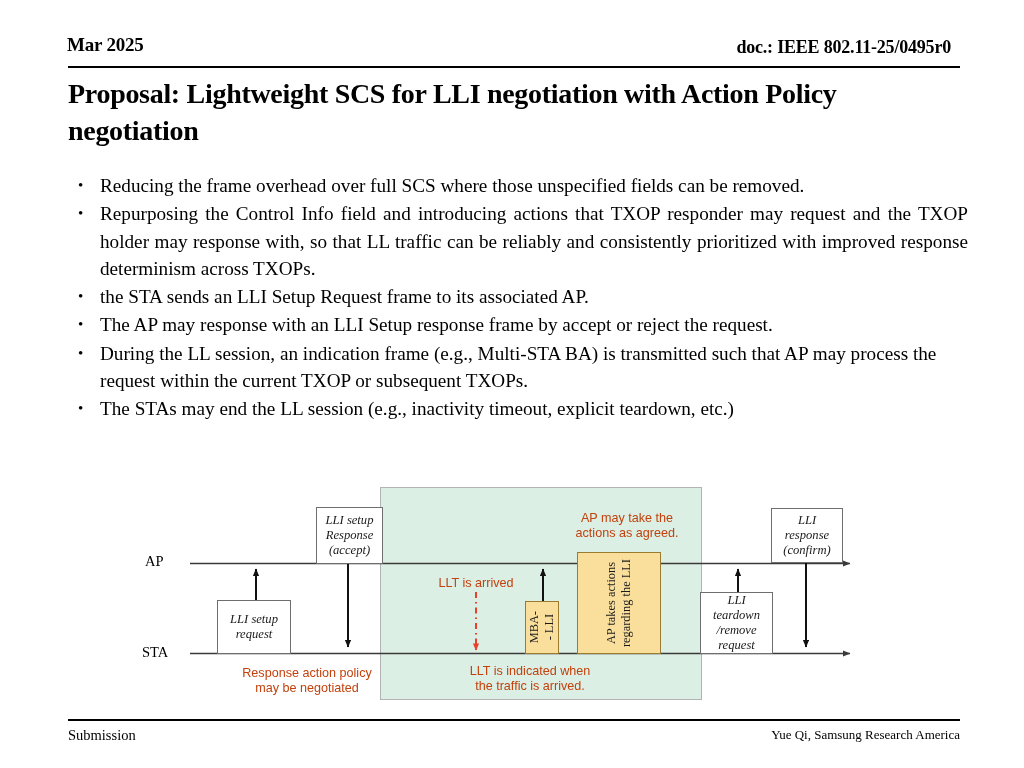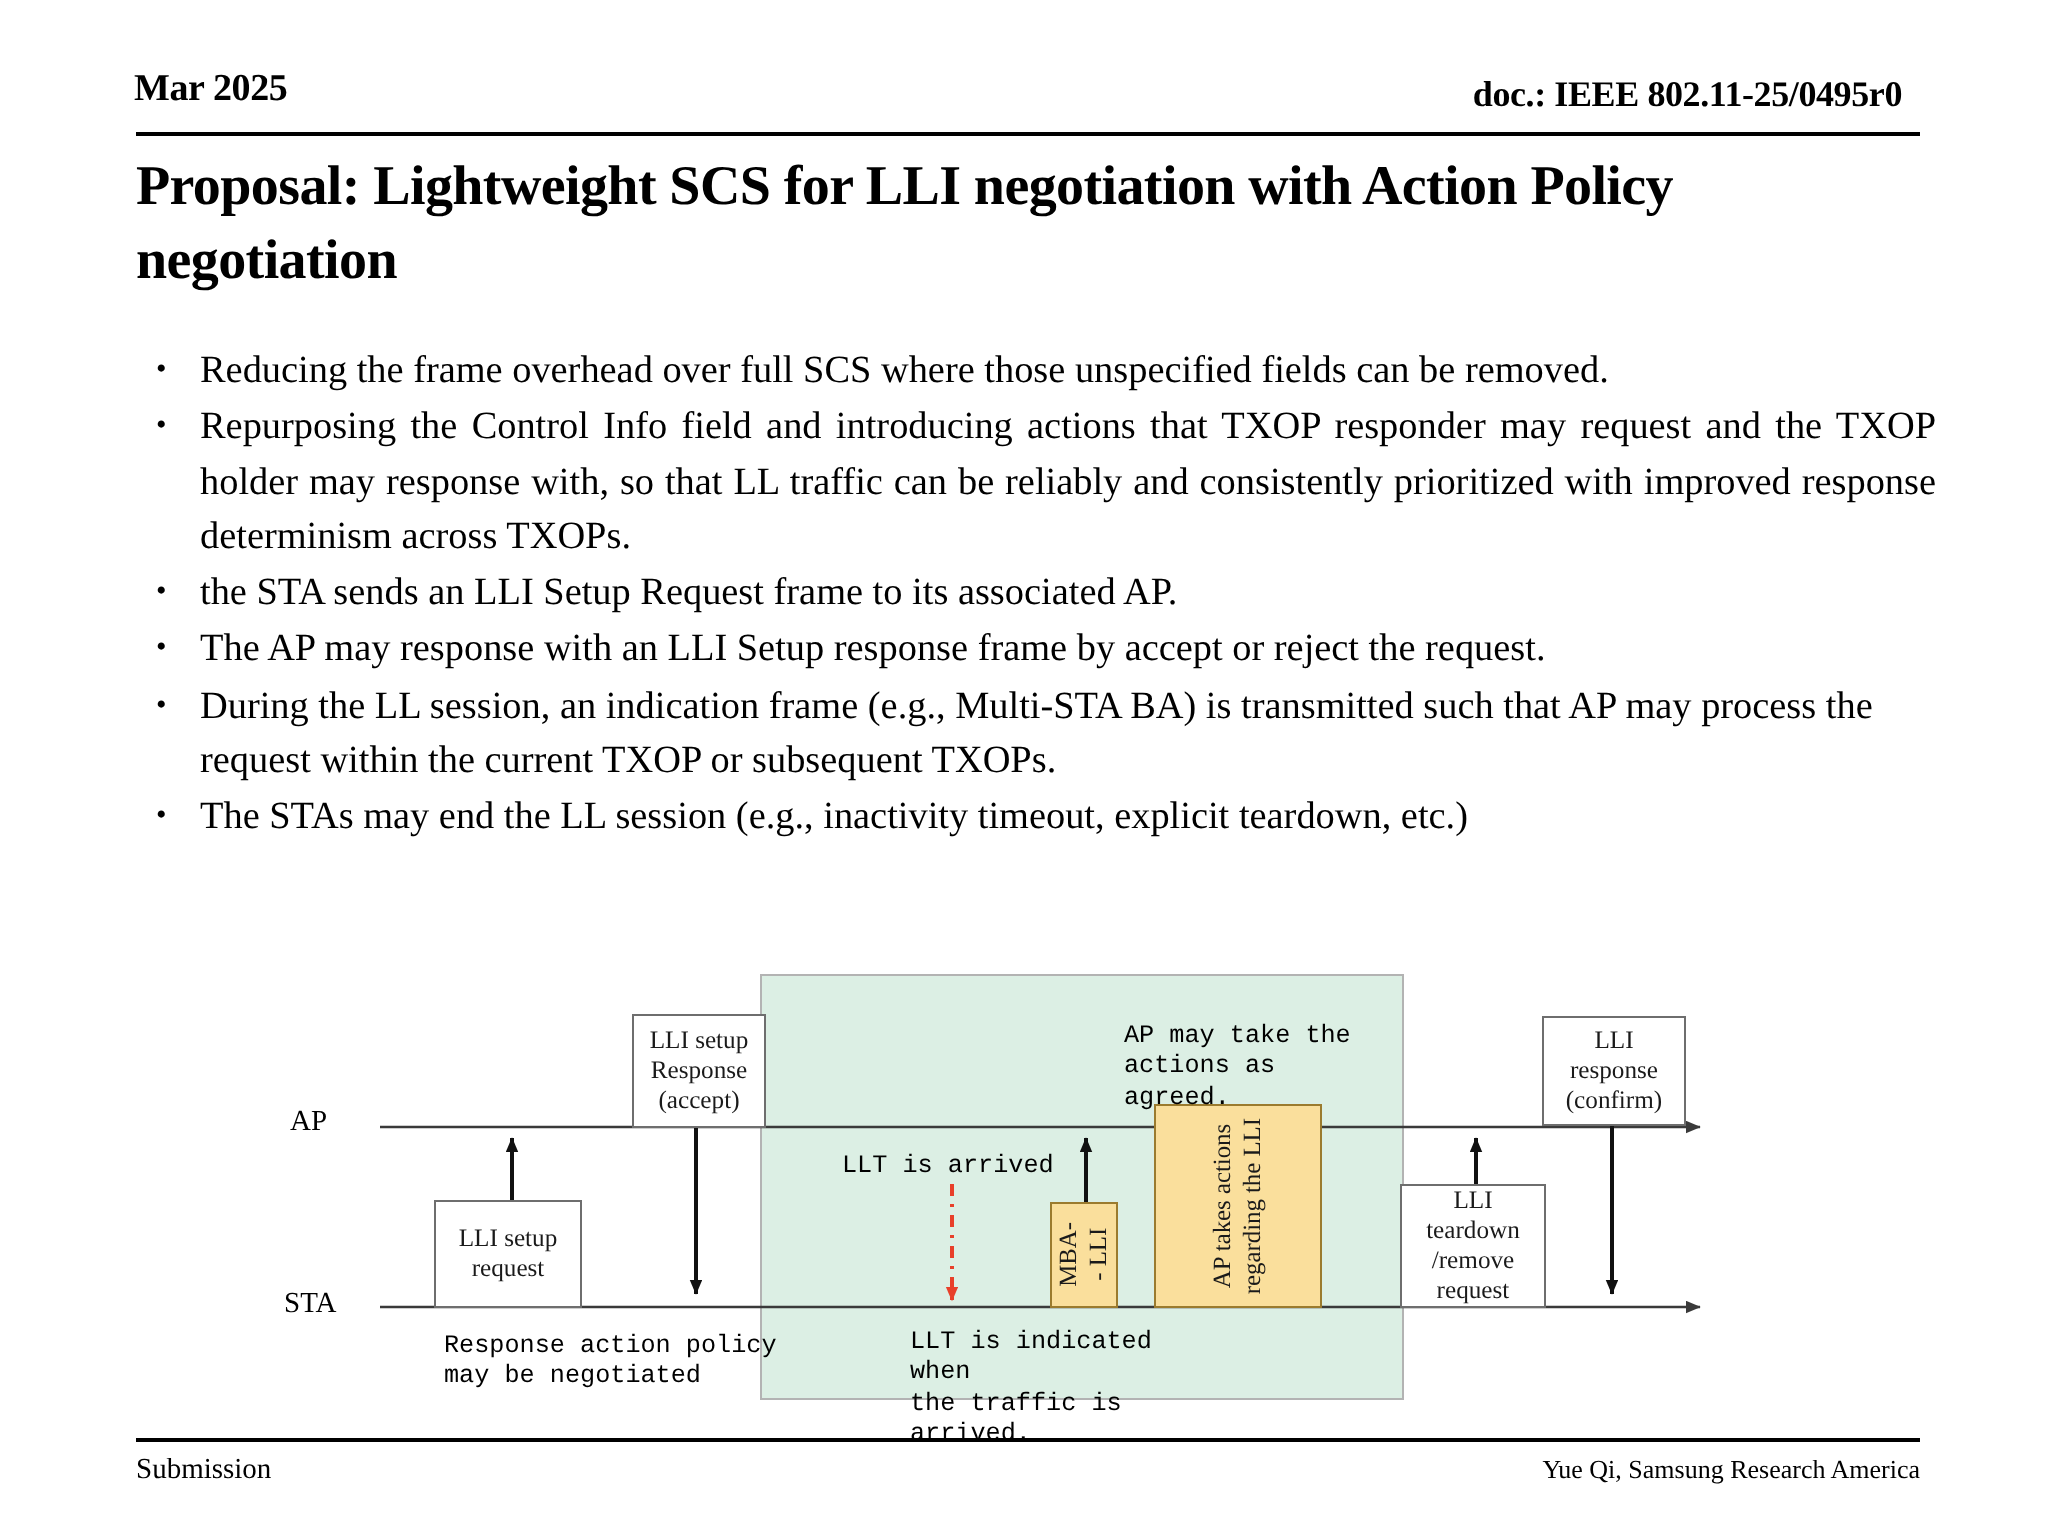--- a/index.html
+++ b/index.html
@@ -108,25 +108,25 @@
     width: 1024px;
     height: 768px;
     pointer-events: none;
   }
   #diagram .node {
     pointer-events: auto;
   }
 
   .diag-text {
     position: absolute;
-    font-family: Liberation Mono, monospace;
-    color: #000000;
+    font-family: Liberation Sans, sans-serif;
+    color: #c2410c;
     font-size: 12.6px;
     line-height: 1.22;
-    text-align: left;
+    text-align: center;
     white-space: pre-line;
   }
 
   .lane-label {
     position: absolute;
     font-size: 14.5px;
     color: #000;
     text-align: left;
   }
 
@@ -136,20 +136,21 @@
     border: 1px solid #6e6e6e;
     box-sizing: border-box;
     font-size: 12.6px;
     line-height: 1.2;
     text-align: center;
     color: #1a1a1a;
     display: flex;
     align-items: center;
     justify-content: center;
     white-space: pre-line;
+    font-style: italic;
   }
 
   .actionbox {
     position: absolute;
     background: #fadf9c;
     border: 1px solid #9b7b2e;
     box-sizing: border-box;
     color: #1a1a1a;
     font-size: 12.4px;
     line-height: 1.22;

